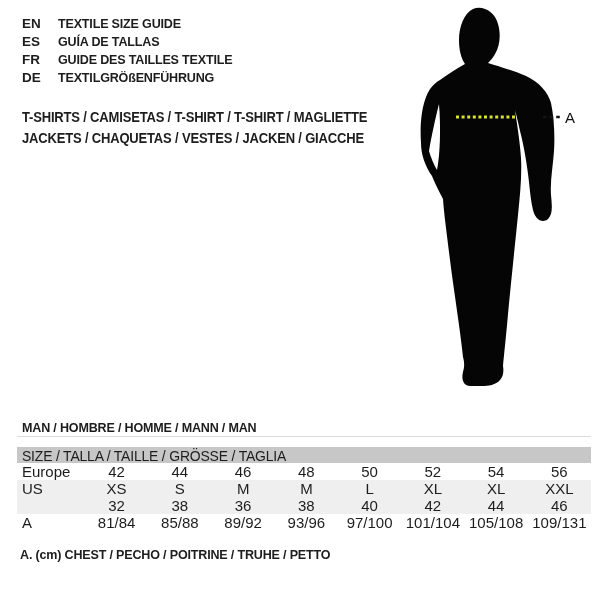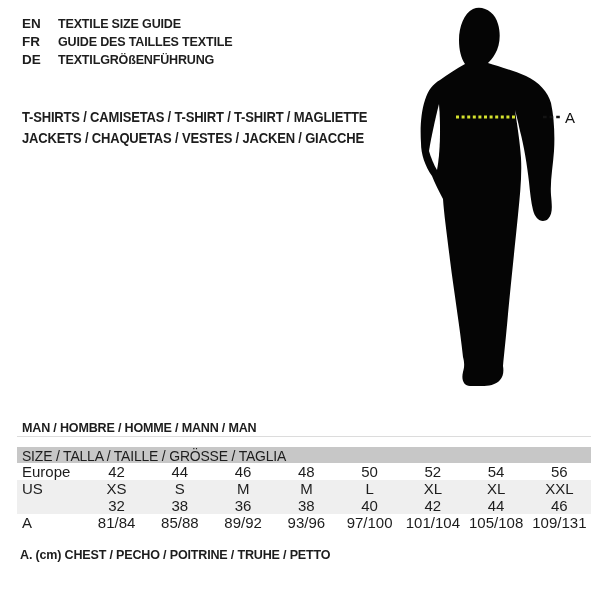--- a/index.html
+++ b/index.html
@@ -43,20 +43,24 @@
 </style>
 </head>
 <body>
 
 <div class="canvas">
 
   <div class="lang-list">
     <div class="lang-row">
       <span class="lang-code">EN</span>
       <span class="cond">TEXTILE SIZE GUIDE</span>
+    </div>
+    <div class="lang-row">
+      <span class="lang-code">ES</span>
+      <span class="cond">GUÍA DE TALLAS</span>
     </div>
     <div class="lang-row">
       <span class="lang-code">FR</span>
       <span class="cond">GUIDE DES TAILLES TEXTILE</span>
     </div>
     <div class="lang-row">
       <span class="lang-code">DE</span>
       <span class="cond">TEXTILGRÖßENFÜHRUNG</span>
     </div>
   </div>

